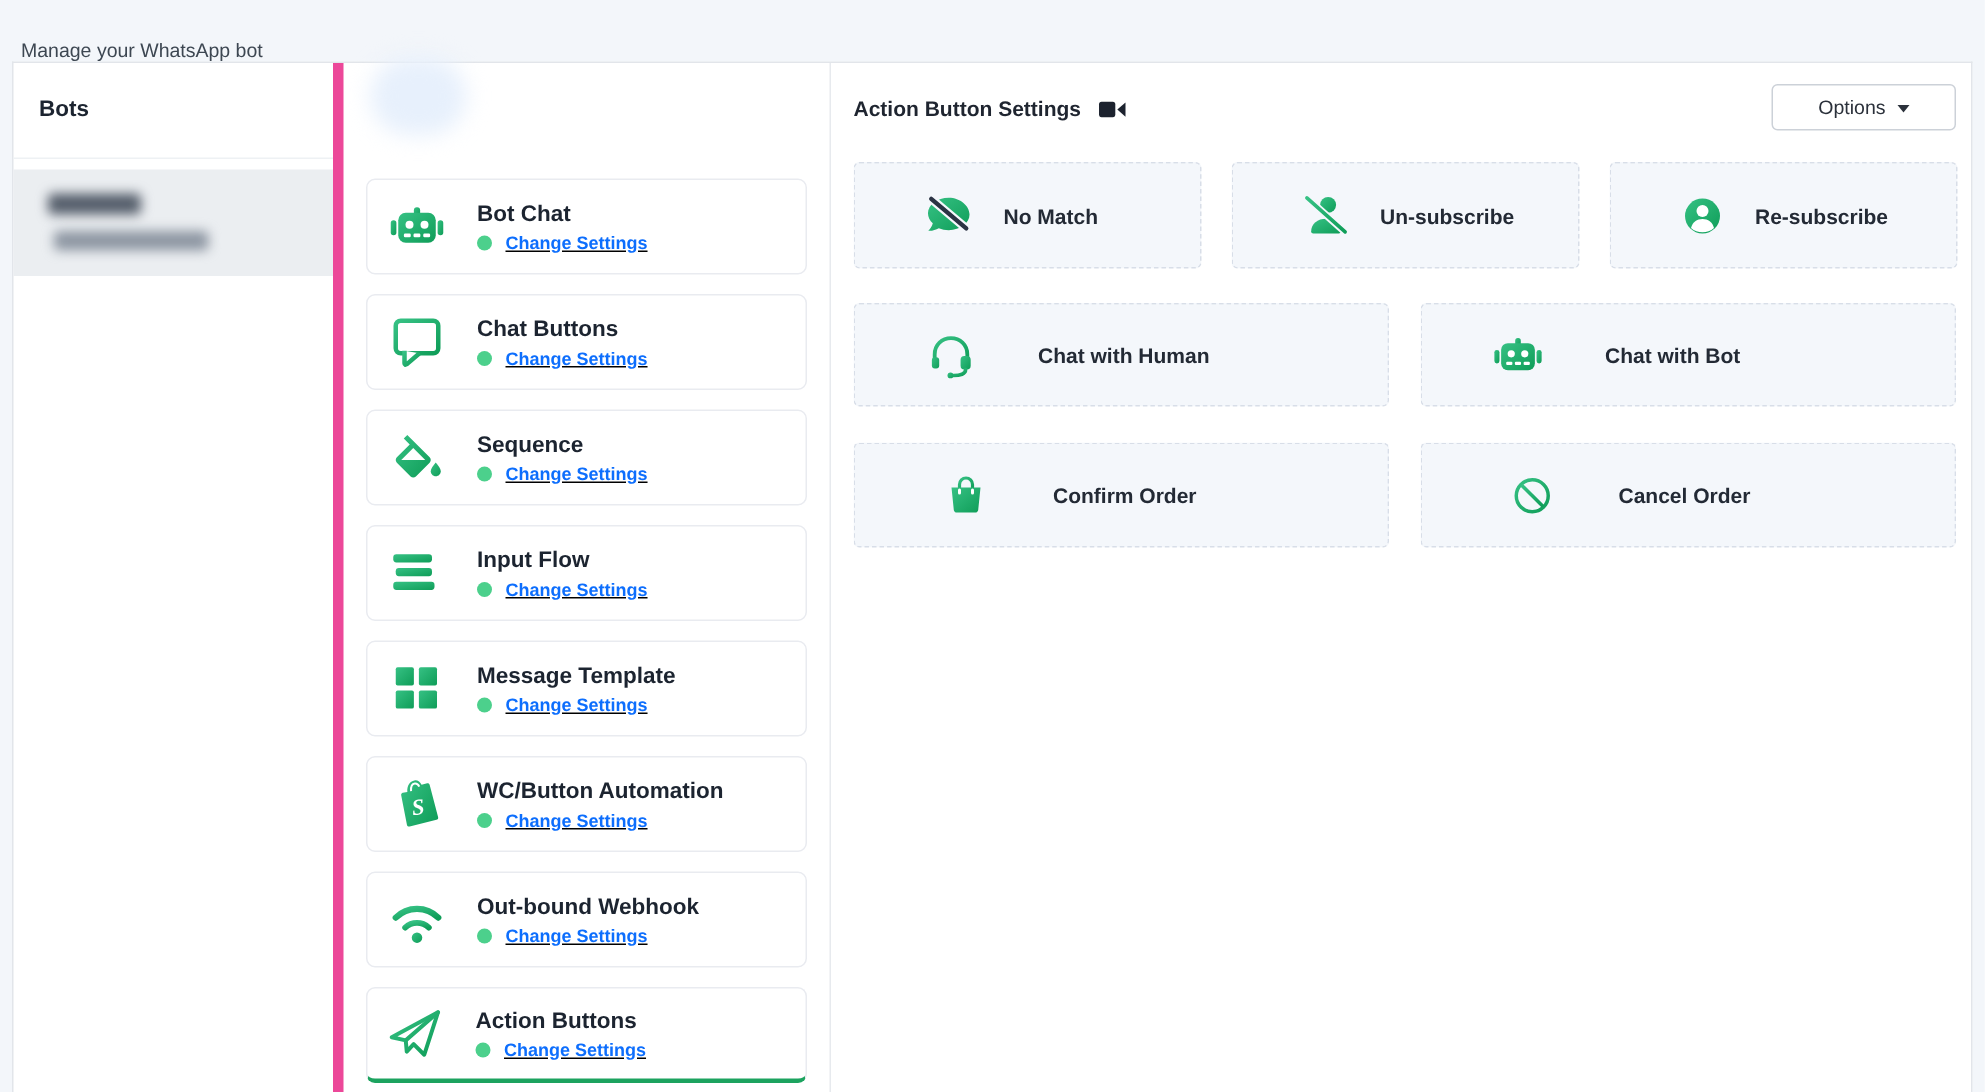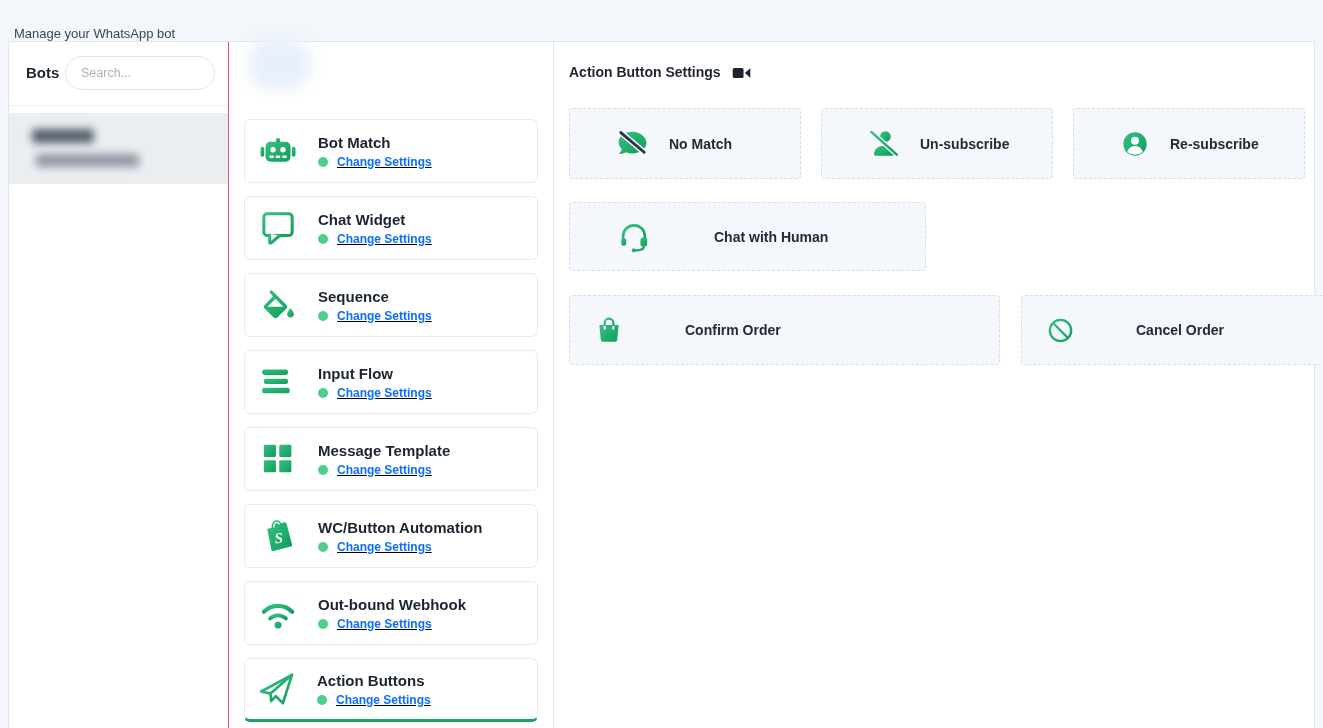--- a/index.html
+++ b/index.html
@@ -10,21 +10,21 @@
   
   .topbar { height:41px; display:flex; align-items:flex-end; padding-left:14px;
     background:#f3f6fa; }
   .topbar span { font-size:13px; color:#3d4752; }
 
   
   .panel { margin:0 8px; height:687px; background:#fff;
     border:1px solid #e2e5ea; border-bottom:none; display:flex; }
 
   
-  .sidebar { width:220px; flex:none; border-right:1px solid #ec4899; }
+  .sidebar { width:220px; flex:none; border-right:7px solid #ec4899; }
   .side-head { position:relative; height:64px; border-bottom:1px solid #eef1f4; }
   .bots-label { position:absolute; left:17px; top:22px; font-size:15px;
     font-weight:700; color:#1c2430; }
   .search { position:absolute; left:56px; top:14px; width:150px; height:34px;
     border:1px solid #dfe3e9; border-radius:17px; padding:0 15px;
     font-size:12.5px; color:#444; outline:none; background:#fff;
     font-family:"Liberation Sans",sans-serif; }
   .search::placeholder { color:#a9b1bb; }
   .bot-item { margin-top:7px; height:71px; background:#ebeef1; position:relative; }
   .blur-bar { position:absolute; border-radius:3px; filter:blur(4px); }
@@ -66,22 +66,22 @@
     border-right:4px solid transparent; border-top:5px solid #2b313b;
     margin-top:2px; }
 
   .brow { display:flex; }
   .brow.r1 { gap:20px; margin-bottom:23px; }
   .brow.r2 { gap:21px; margin-bottom:24px; }
   .brow.r3 { gap:21px; }
   .abtn { background:#f4f7fb; border:1px dashed #d8dee8; border-radius:4px;
     display:flex; align-items:center; cursor:pointer; }
   .r1 .abtn { width:232px; height:71px; padding-left:45px; gap:19px; }
-  .r2 .abtn { width:357px; height:69px; padding-left:46px; gap:62px; }
-  .r3 .abtn { width:431px; height:70px; padding-left:23px; gap:60px; }
+  .r2 .abtn { width:357px; height:69px; padding-left:46px; gap:40px; }
+  .r3 .abtn { width:357px; height:70px; padding-left:58px; gap:42px; }
   .aicon { flex:none; display:flex; align-items:center; justify-content:center; }
   .albl { font-size:14px; font-weight:600; color:#232a35; }
   .hidden-defs { position:absolute; width:0; height:0; }
 </style>
 </head>
 <body>
 
 <svg class="hidden-defs" aria-hidden="true">
   <defs>
     <linearGradient id="gg" x1="0" y1="0" x2="1" y2="1">
@@ -93,21 +93,20 @@
 
 <div class="topbar">
   <span>Manage your WhatsApp bot</span>
 </div>
 
 <div class="panel">
 
   <aside class="sidebar">
     <div class="side-head">
       <span class="bots-label">Bots</span>
-      <input class="search" type="text" placeholder="Search..." style="">
     </div>
     <div class="bot-item">
       <div class="blur-bar b1"></div>
       <div class="blur-bar b2"></div>
     </div>
   </aside>
 
   <section class="tools">
     <div class="blob"></div>
     <div class="cards">
@@ -120,37 +119,37 @@
               <rect x="3" y="19" width="4.5" height="12" rx="2.2" fill="url(#gg)"></rect>
               <rect x="40.5" y="19" width="4.5" height="12" rx="2.2" fill="url(#gg)"></rect>
               <circle cx="18" cy="22.5" r="3.2" fill="#fff"></circle>
               <circle cx="30" cy="22.5" r="3.2" fill="#fff"></circle>
               <rect x="13.5" y="29.5" width="5.5" height="3" rx="1" fill="#fff"></rect>
               <rect x="21.2" y="29.5" width="5.5" height="3" rx="1" fill="#fff"></rect>
               <rect x="29" y="29.5" width="5.5" height="3" rx="1" fill="#fff"></rect>
             </svg>
         </span>
         <div class="cbody">
-          <div class="ctitle">Bot Match</div>
+          <div class="ctitle">Bot Chat</div>
           <div class="clink-row">
               <span class="dot"></span>
               <a class="clink">Change Settings</a>
             </div>
         </div>
       </div>
 
       <div class="card">
         <span class="cicon">
           <svg viewBox="0 0 48 48" fill="none" stroke="url(#gg)" stroke-width="3.6" stroke-linejoin="round">
               <rect x="7" y="7" width="34" height="26" rx="4"></rect>
               <path d="M14 31 v10 q0 1.8 1.9 .7 L26 33" fill="#fff"></path>
             </svg>
         </span>
         <div class="cbody">
-          <div class="ctitle">Chat Widget</div>
+          <div class="ctitle">Chat Buttons</div>
           <div class="clink-row">
               <span class="dot"></span>
               <a class="clink">Change Settings</a>
             </div>
         </div>
       </div>
 
       <div class="card">
         <span class="cicon">
           <svg viewBox="0 0 48 48">
@@ -317,20 +316,36 @@
           <svg viewBox="0 0 48 48" width="36" height="36" fill="none">
               <path d="M9.5 28 v-5 c0 -8.6 6.5 -14.5 14.5 -14.5 s14.5 5.9 14.5 14.5 v5" stroke="url(#gg)" stroke-width="3.4" stroke-linecap="round"></path>
               <rect x="7" y="25.5" width="6.5" height="10" rx="2.6" fill="url(#gg)"></rect>
               <rect x="32.5" y="24.5" width="9" height="12" rx="3.4" fill="url(#gg)"></rect>
               <path d="M37 36.5 c0 3.8 -4.5 5.5 -12 5.3" stroke="url(#gg)" stroke-width="3.2" stroke-linecap="round"></path>
               <circle cx="23.5" cy="41.7" r="2.6" fill="url(#gg)"></circle>
             </svg>
         </span>
         <span class="albl">Chat with Human</span>
       </div>
+      <div class="abtn">
+        <span class="aicon">
+          <svg viewBox="0 0 48 48" width="36" height="36">
+              <rect x="21.5" y="8.5" width="5" height="7" rx="2.4" fill="url(#gg)"></rect>
+              <rect x="9" y="13" width="30" height="24" rx="6" fill="url(#gg)"></rect>
+              <rect x="3" y="19" width="4.5" height="12" rx="2.2" fill="url(#gg)"></rect>
+              <rect x="40.5" y="19" width="4.5" height="12" rx="2.2" fill="url(#gg)"></rect>
+              <circle cx="18" cy="22.5" r="3.2" fill="#fff"></circle>
+              <circle cx="30" cy="22.5" r="3.2" fill="#fff"></circle>
+              <rect x="13.5" y="29.5" width="5.5" height="3" rx="1" fill="#fff"></rect>
+              <rect x="21.2" y="29.5" width="5.5" height="3" rx="1" fill="#fff"></rect>
+              <rect x="29" y="29.5" width="5.5" height="3" rx="1" fill="#fff"></rect>
+            </svg>
+        </span>
+        <span class="albl">Chat with Bot</span>
+      </div>
     </div>
 
     <div class="brow r3">
       <div class="abtn">
         <span class="aicon">
           <svg viewBox="0 0 48 48" width="32" height="32">
               <path d="M17.5 18 v-4.5 a6.5 6.5 0 0 1 13 0 V18" stroke="url(#gg)" stroke-width="3.2" fill="none"></path>
               <path d="M9.5 16.5 h29 l-2.3 22.5 c-.15 1.5 -1.4 2.6 -2.9 2.6 h-18.6 c-1.5 0 -2.75 -1.1 -2.9 -2.6 Z" fill="url(#gg)"></path>
               <rect x="16" y="17.5" width="3" height="6" rx="1.5" fill="#fff"></rect>
               <rect x="29" y="17.5" width="3" height="6" rx="1.5" fill="#fff"></rect>

